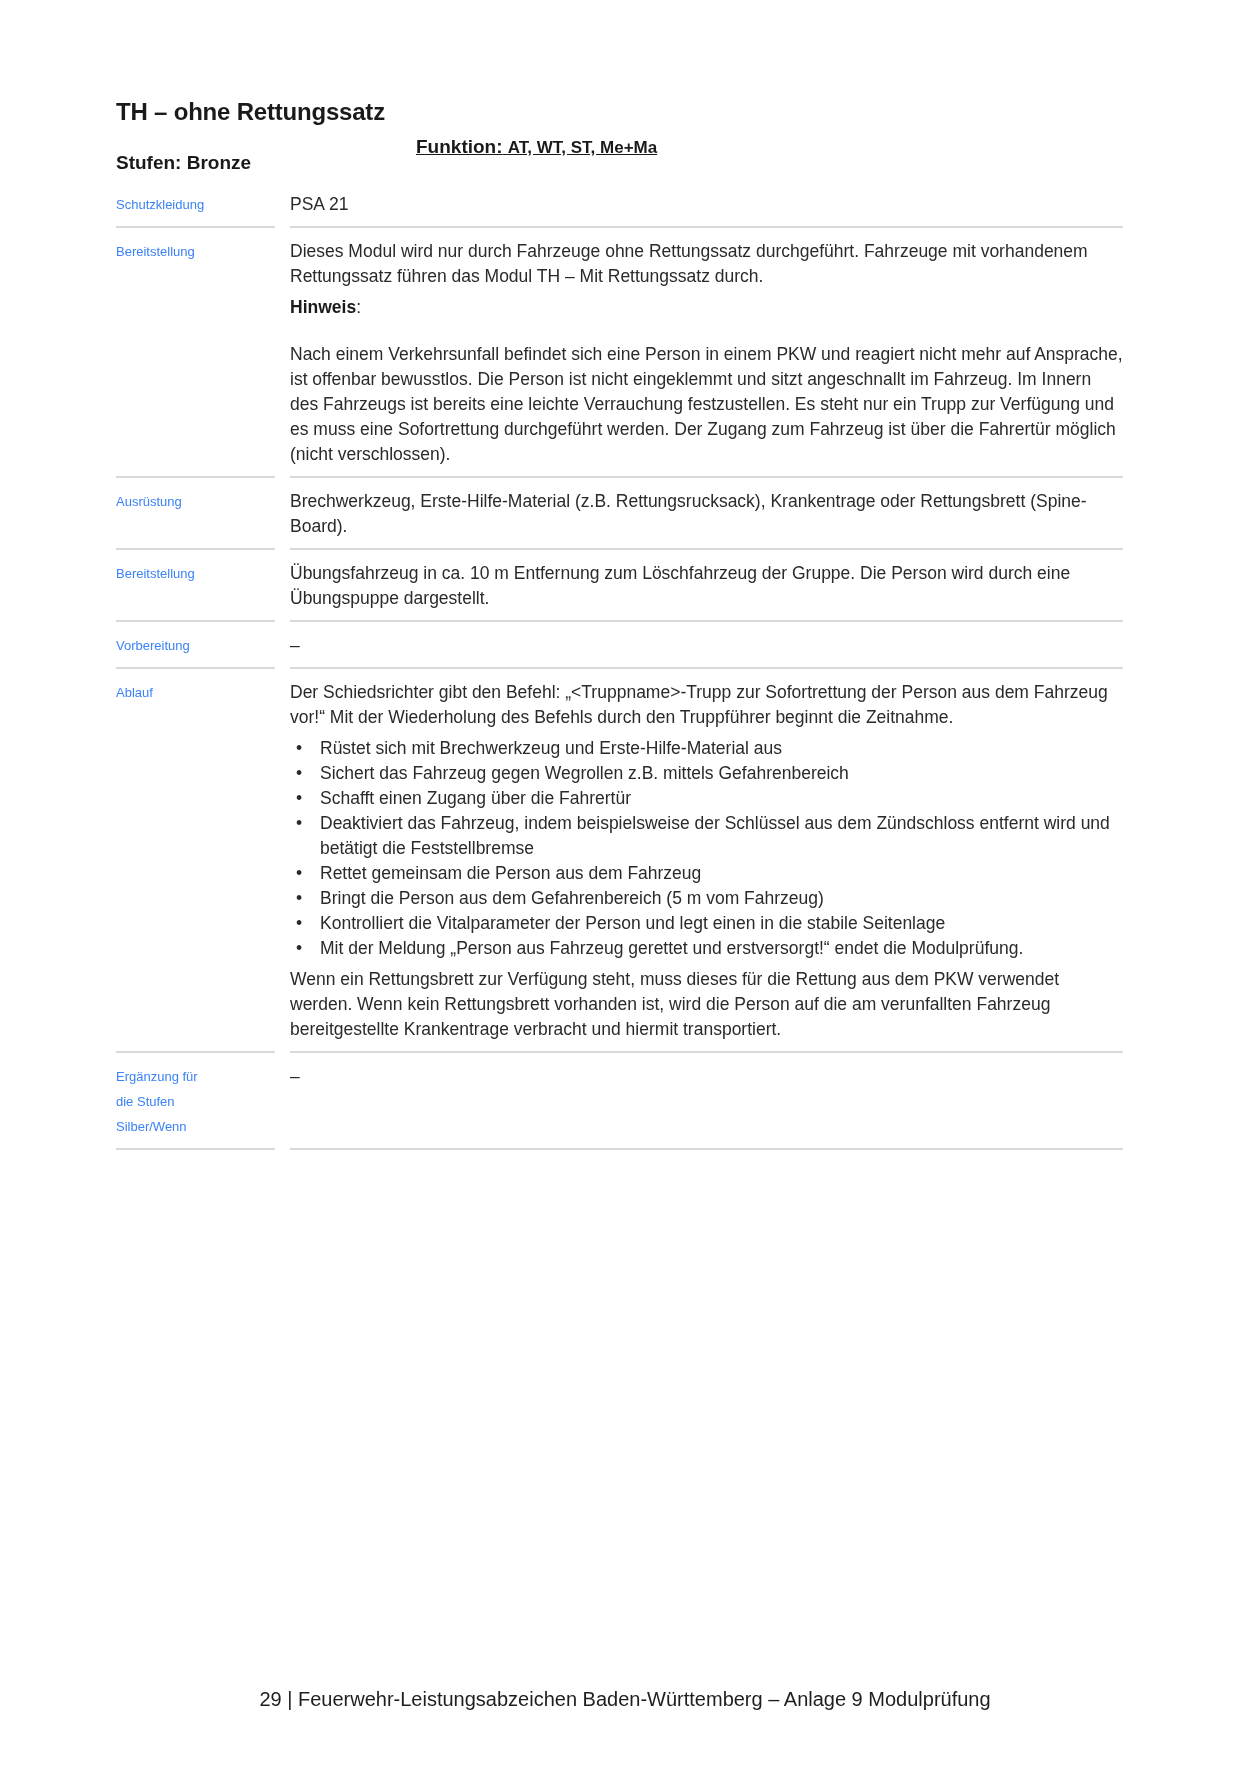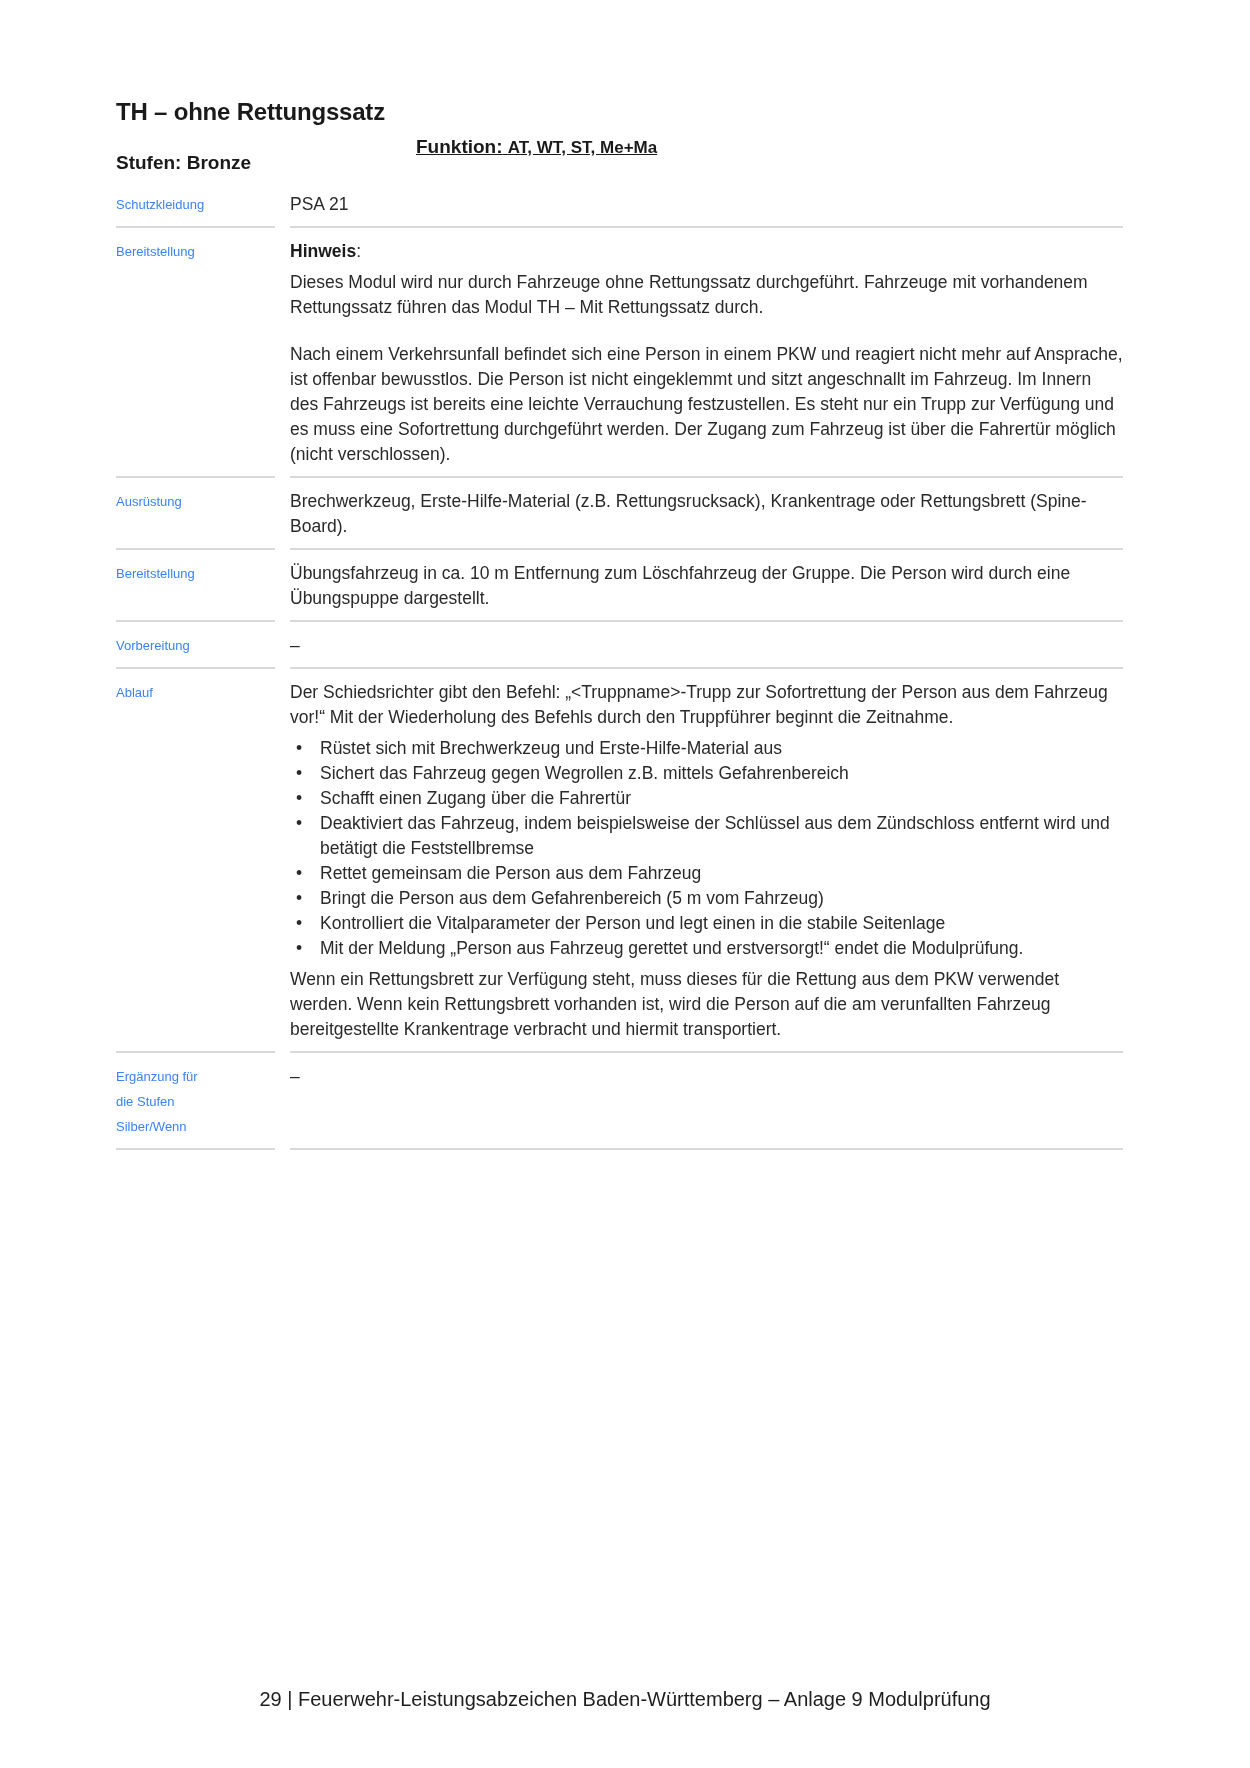--- a/index.html
+++ b/index.html
@@ -145,22 +145,22 @@
     <div class="spacer"></div>
     <div class="content-cell">
       <p>PSA 21</p>
     </div>
   </div>
 
   <div class="row">
     <div class="label-cell">Bereitstellung</div>
     <div class="spacer"></div>
     <div class="content-cell">
+      <p>Dieses Modul wird nur durch Fahrzeuge ohne Rettungssatz durchgeführt. Fahrzeuge mit vorhan­denem Rettungssatz führen das Modul TH – Mit Rettungssatz durch.</p>
       <p><span class="hinweis-title">Hinweis</span><span>:</span></p>
-      <p>Dieses Modul wird nur durch Fahrzeuge ohne Rettungssatz durchgeführt. Fahrzeuge mit vorhan­denem Rettungssatz führen das Modul TH – Mit Rettungssatz durch.</p>
       <p class="para-gap">Nach einem Verkehrsunfall befindet sich eine Person in einem PKW und reagiert nicht mehr auf Ansprache, ist offenbar bewusstlos. Die Person ist nicht eingeklemmt und sitzt angeschnallt im Fahrzeug. Im Innern des Fahrzeugs ist bereits eine leichte Verrauchung festzustellen. Es steht nur ein Trupp zur Verfügung und es muss eine Sofortrettung durchgeführt werden. Der Zugang zum Fahrzeug ist über die Fahrertür möglich (nicht verschlossen).</p>
     </div>
   </div>
 
   <div class="row">
     <div class="label-cell">Ausrüstung</div>
     <div class="spacer"></div>
     <div class="content-cell">
       <p>Brechwerkzeug, Erste-Hilfe-Material (z.B. Rettungsrucksack), Krankentrage oder Rettungsbrett (Spine-Board).</p>
     </div>

